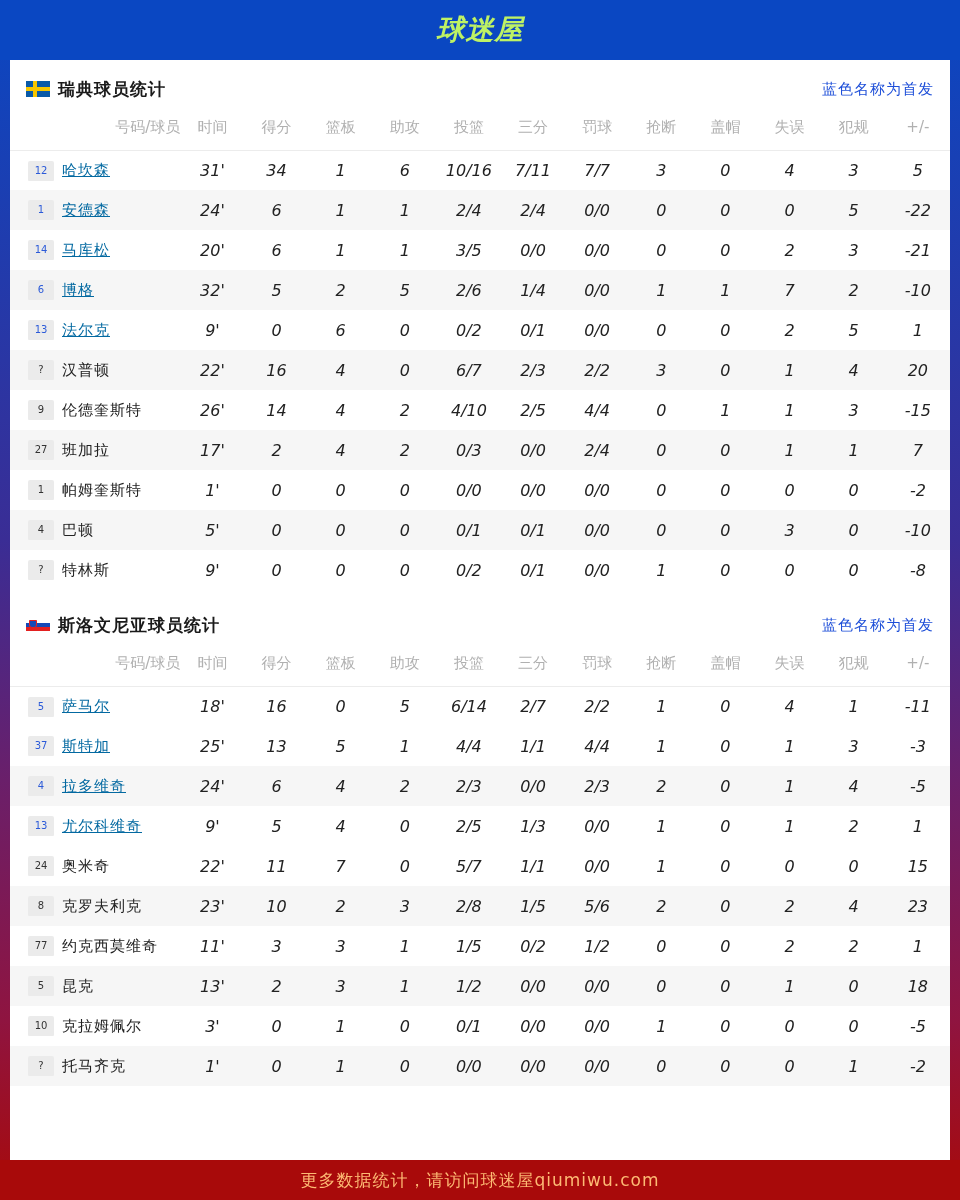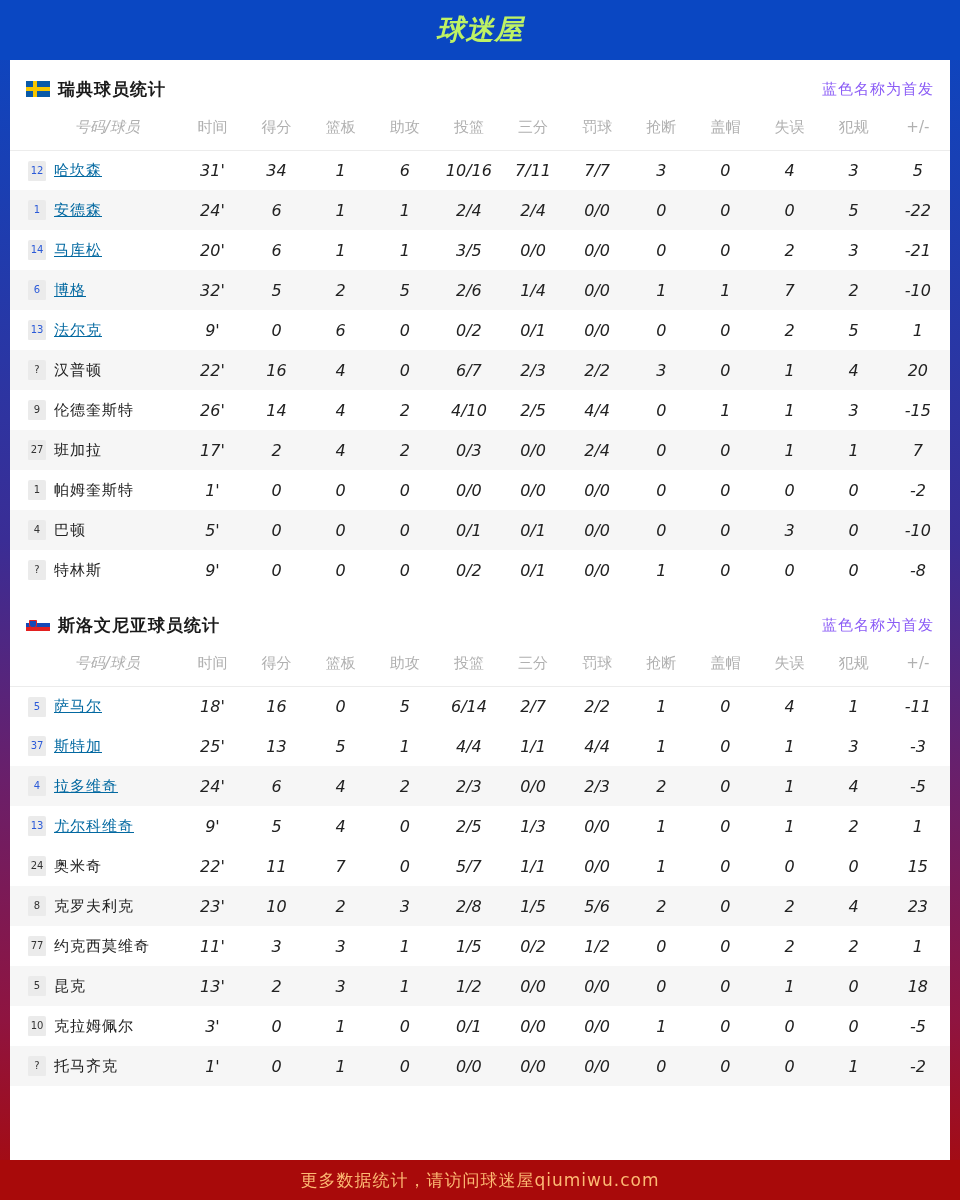--- a/index.html
+++ b/index.html
@@ -27,34 +27,34 @@
     gap: 40px;
   }
   .title-wrap { display: flex; align-items: center; }
   .flag { width: 24px; height: 16px; margin-right: 8px; position: relative; display: inline-block; }
   .flag-se { background: #0a5aa8; }
   .flag-se::before { content: ""; position: absolute; left: 7px; top: 0; width: 4px; height: 16px; background: #f7c600; }
   .flag-se::after { content: ""; position: absolute; left: 0; top: 6px; width: 24px; height: 4px; background: #f7c600; }
   .flag-si { background: linear-gradient(180deg, #fff 0 33%, #1449b8 33% 66%, #e32020 66% 100%); height: 12px; }
   .flag-si::before { content: ""; position: absolute; left: 3px; top: 1px; width: 6px; height: 6px; background: #1449b8; border-radius: 0 0 3px 3px; border: 1px solid #e32020; }
   .section-title { font-size: 17px; font-weight: bold; color: #1a1a1a; letter-spacing: 1px; }
-  .starter-note { font-size: 15px; color: #8b5cf6; letter-spacing: 1px; }
+  .starter-note { font-size: 15px; color: #1d4ed8; letter-spacing: 1px; }
   table { width: 940px; border-collapse: collapse; table-layout: fixed; }
   th {
     height: 32px; font-size: 15px; font-weight: normal; color: #b0b0b0;
     text-align: center; border-bottom: 1px solid #ececec; vertical-align: top; padding-top: 0;
   }
-  th.col-player { text-align: center; padding-left: 24px; font-style: italic; }
+  th.col-player { text-align: right; padding-left: 24px; }
   td {
     height: 40px; font-size: 16px; font-style: italic; color: #222; text-align: center;
   }
   tr.alt td { background: #f6f6f6; }
   td.player { text-align: left; padding-left: 18px; font-style: normal; }
   .jersey {
-    display: inline-block; width: 18px; height: 20px; background: #ebebeb;
+    display: inline-block; width: 26px; height: 20px; background: #ebebeb;
     font-size: 10px; font-style: normal; color: #333; text-align: center; line-height: 20px;
     vertical-align: middle; margin-right: 8px; border-radius: 2px 2px 1px 1px;
   }
   .jersey.starter { color: #2b5ad8; }
   .pname { font-size: 15px; color: #222; vertical-align: middle; letter-spacing: 1px; }
   .pname.starter { color: #0369a1; text-decoration: underline; }
   .footer {
     position: absolute; left: 0; top: 1160px; width: 960px; height: 40px;
     background: #a80a0a; color: #fdba74; font-size: 17px; text-align: center; line-height: 40px;
     letter-spacing: 1px;

